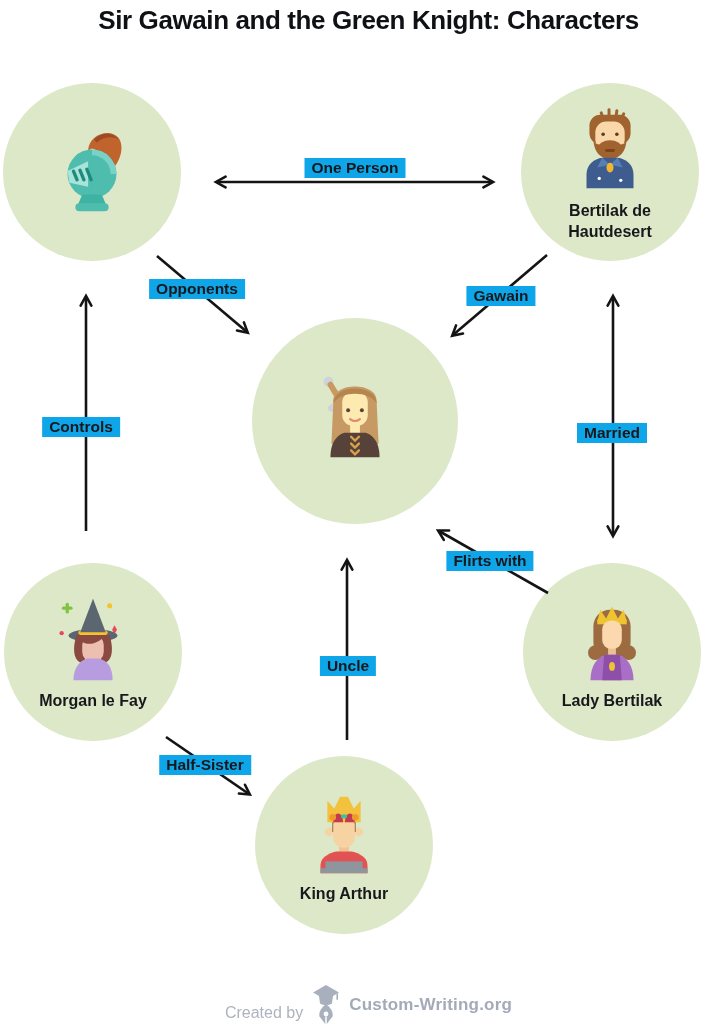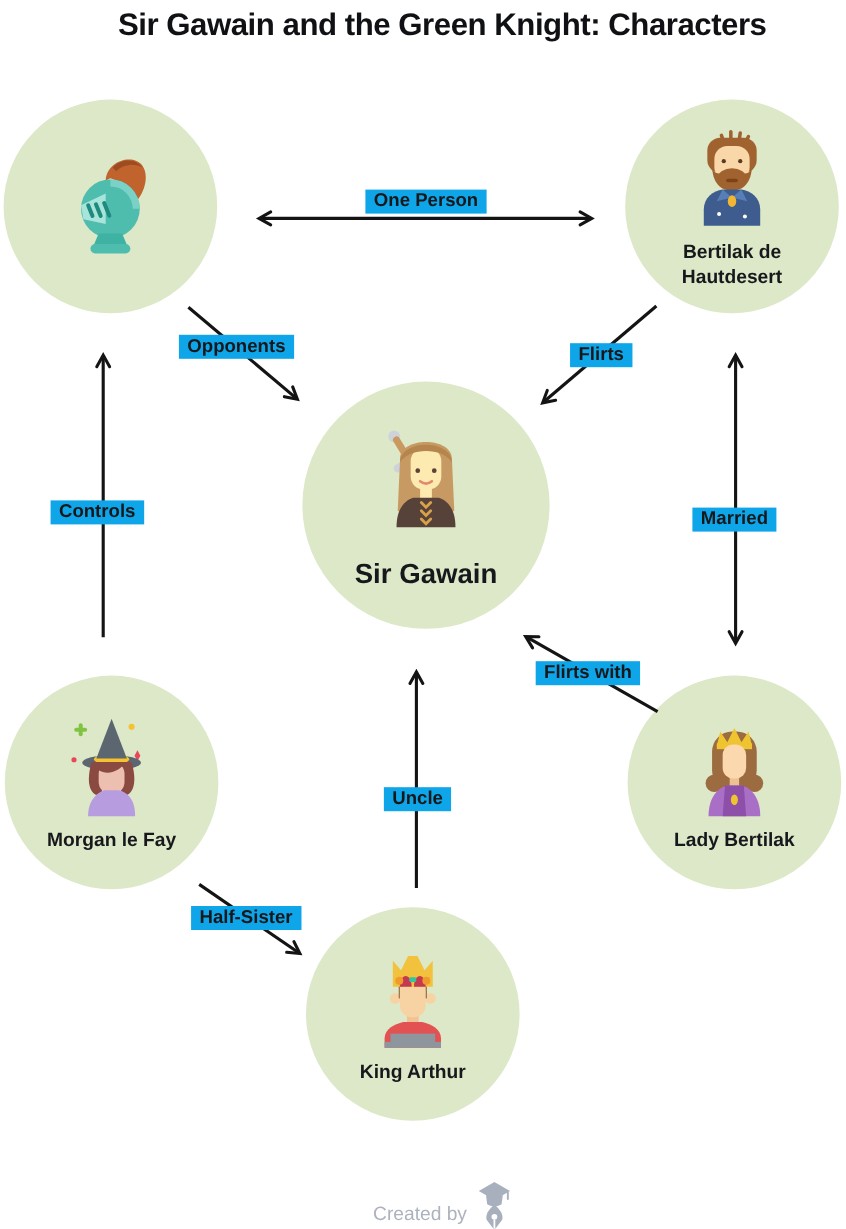--- a/index.html
+++ b/index.html
@@ -94,21 +94,20 @@
         <circle cx="62" cy="44" r="2" fill="#5d4037"></circle>
       <path d="M50,53 Q55,57 60,53" stroke="#e08a6e" stroke-width="2.2" fill="none" stroke-linecap="round"></path>
       <rect x="50" y="57" width="10" height="11" fill="#fdeab0"></rect>
       <path d="M30,92 C30,75 38,69 44,67 L66,67 C72,69 80,75 80,92 Z" fill="#57423a"></path>
       <g stroke="#d8a24a" stroke-width="2.4" fill="none" stroke-linecap="round">
         <path d="M51,71 L55,75 L59,71"></path>
           <path d="M51,78 L55,82 L59,78"></path>
           <path d="M51,85 L55,89 L59,85"></path>
       </g>
     </svg>
-    <div class="node-label big">Sir Gawain</div>
   </div>
 
   <div class="node" style="left:4px;top:563px;width:178px;height:178px;">
     <svg class="icon" width="94" height="94" viewBox="0 0 96 96">
       <rect x="20" y="11" width="3.4" height="11" rx="1.7" fill="#80c342"></rect>
       <rect x="16.2" y="14.8" width="11" height="3.4" rx="1.7" fill="#80c342"></rect>
       <circle cx="65" cy="14" r="2.6" fill="#f5c230"></circle>
       <path d="M70,34 L72.5,38.5 L70,43 L67.5,38.5 Z" fill="#e8475a"></path>
       <circle cx="16" cy="42" r="2.2" fill="#e8475a"></circle>
       <ellipse cx="48" cy="44.5" rx="25" ry="6.5" fill="#5c6670"></ellipse>
@@ -176,34 +175,35 @@
       <line x1="86" y1="531" x2="86" y2="297" marker-end="url(#ah)"></line>
       <line x1="613" y1="297" x2="613" y2="535" marker-start="url(#ah)" marker-end="url(#ah)"></line>
       <line x1="548" y1="593" x2="439" y2="531" marker-end="url(#ah)"></line>
       <line x1="347" y1="740" x2="347" y2="561" marker-end="url(#ah)"></line>
       <line x1="166" y1="737" x2="249" y2="794" marker-end="url(#ah)"></line>
     </g>
   </svg>
 
   <div class="edge-label" style="left:355px;top:168px;">One Person</div>
   <div class="edge-label" style="left:197px;top:289px;">Opponents</div>
-  <div class="edge-label" style="left:501px;top:296px;">Flirts</div>
+  <div class="edge-label" style="left:501px;top:296px;">Gawain</div>
   <div class="edge-label" style="left:81px;top:427px;">Controls</div>
   <div class="edge-label" style="left:612px;top:433px;">Married</div>
   <div class="edge-label" style="left:490px;top:561px;">Flirts with</div>
   <div class="edge-label" style="left:348px;top:666px;text-align:right;">Uncle</div>
   <div class="edge-label" style="left:205px;top:765px;">Half-Sister</div>
 
   <div class="footer">
     <span class="created">Created by</span>
     <svg width="28" height="42" viewBox="0 0 28 42">
       <g fill="#a9b0bd">
         <polygon points="14,1 27,8.5 14,16 1,8.5"></polygon>
         <path d="M7,12 L21,12 L20,19.5 C16,21.8 12,21.8 8,19.5 Z"></path>
         <rect x="24.4" y="9" width="1.6" height="7" rx="0.8"></rect>
         <path d="M14,20 C19,24 21.5,28 20.5,32.5 L14,41 L7.5,32.5 C6.5,28 9,24 14,20 Z"></path>
       </g>
       <circle cx="14" cy="30" r="2.4" fill="#ffffff"></circle>
       <line x1="14" y1="32.5" x2="14" y2="40" stroke="#ffffff" stroke-width="1.5"></line>
     </svg>
+    <span class="brand">Custom-Writing.org</span>
   </div>
 
 </div>
 
 </body></html>

